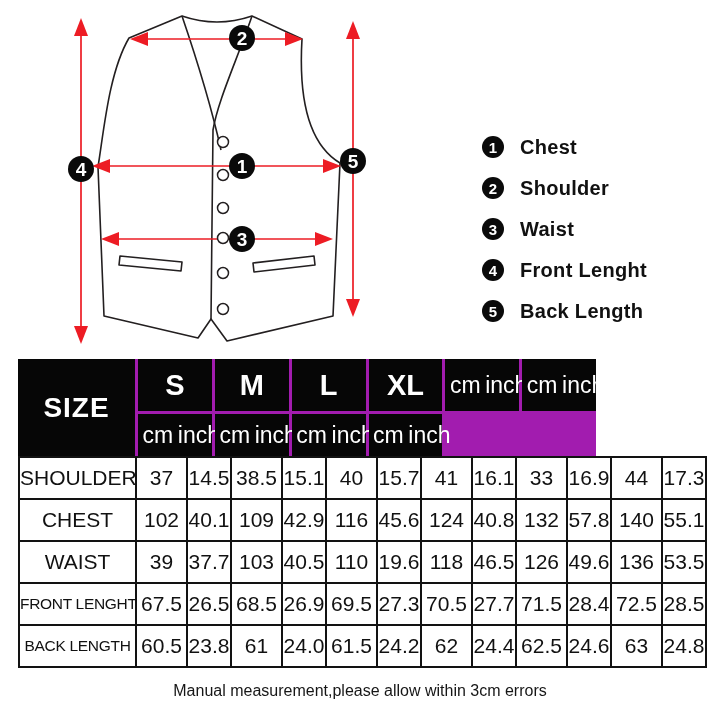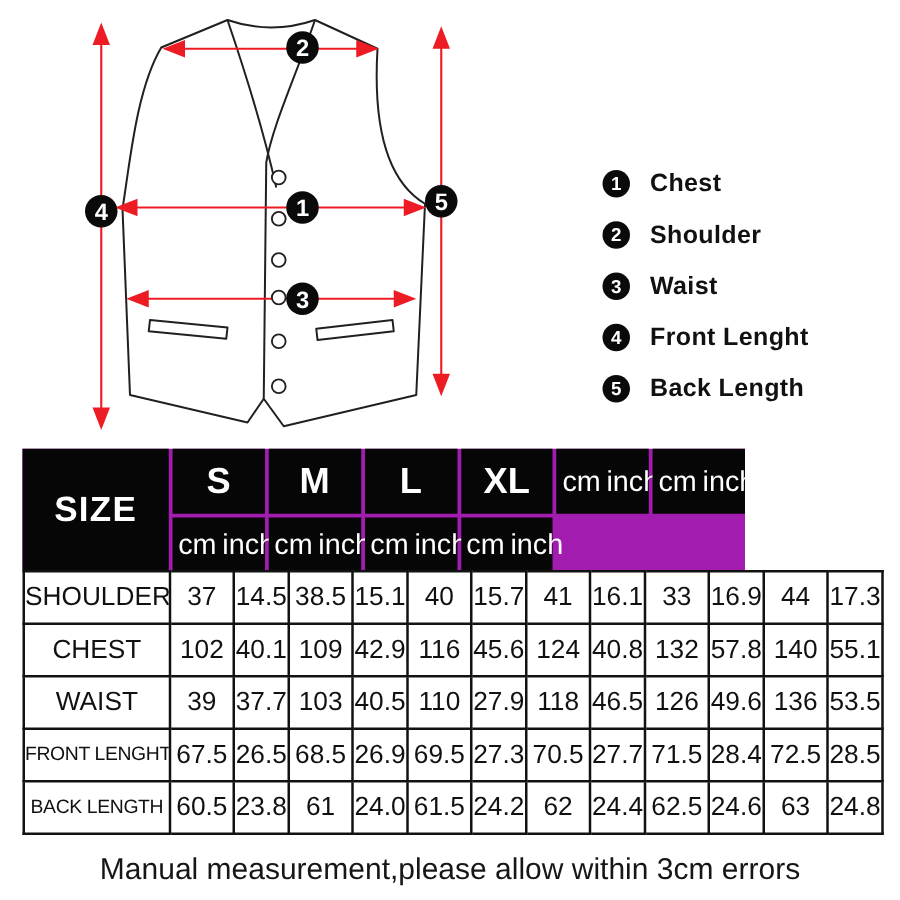--- a/index.html
+++ b/index.html
@@ -28,21 +28,21 @@
   .unit-inch{flex:0 0 46%;}
 
   table.tbl-body{border-collapse:collapse;table-layout:fixed;width:687px;margin-top:0;}
   table.tbl-body td{border:2px solid #121212;height:40px;text-align:center;
     font-size:21px;background:#fff;padding:0;overflow:hidden;white-space:nowrap;}
   td.row-label{font-size:19px;}
   tr.condensed td.row-label{font-size:15.5px;letter-spacing:-0.3px;}
 
   
   #footer-note{position:absolute;left:0;top:682px;width:720px;text-align:center;
-    font-size:24px;color:#161616;}
+    font-size:16px;color:#161616;}
 
   
   #diagram{position:absolute;left:0;top:0;}
   .badge-num{font-size:19px;font-weight:bold;fill:#ffffff;text-anchor:middle;}
 </style>
 </head>
 <body>
 
 <div id="page">
 
@@ -241,21 +241,21 @@
         <td>140</td>
         <td>55.1</td>
       </tr>
       <tr>
         <td class="row-label">WAIST</td>
         <td>39</td>
         <td>37.7</td>
         <td>103</td>
         <td>40.5</td>
         <td>110</td>
-        <td>27.9</td>
+        <td>19.6</td>
         <td>118</td>
         <td>46.5</td>
         <td>126</td>
         <td>49.6</td>
         <td>136</td>
         <td>53.5</td>
       </tr>
       <tr class="condensed">
         <td class="row-label">FRONT LENGHT</td>
         <td>67.5</td>

